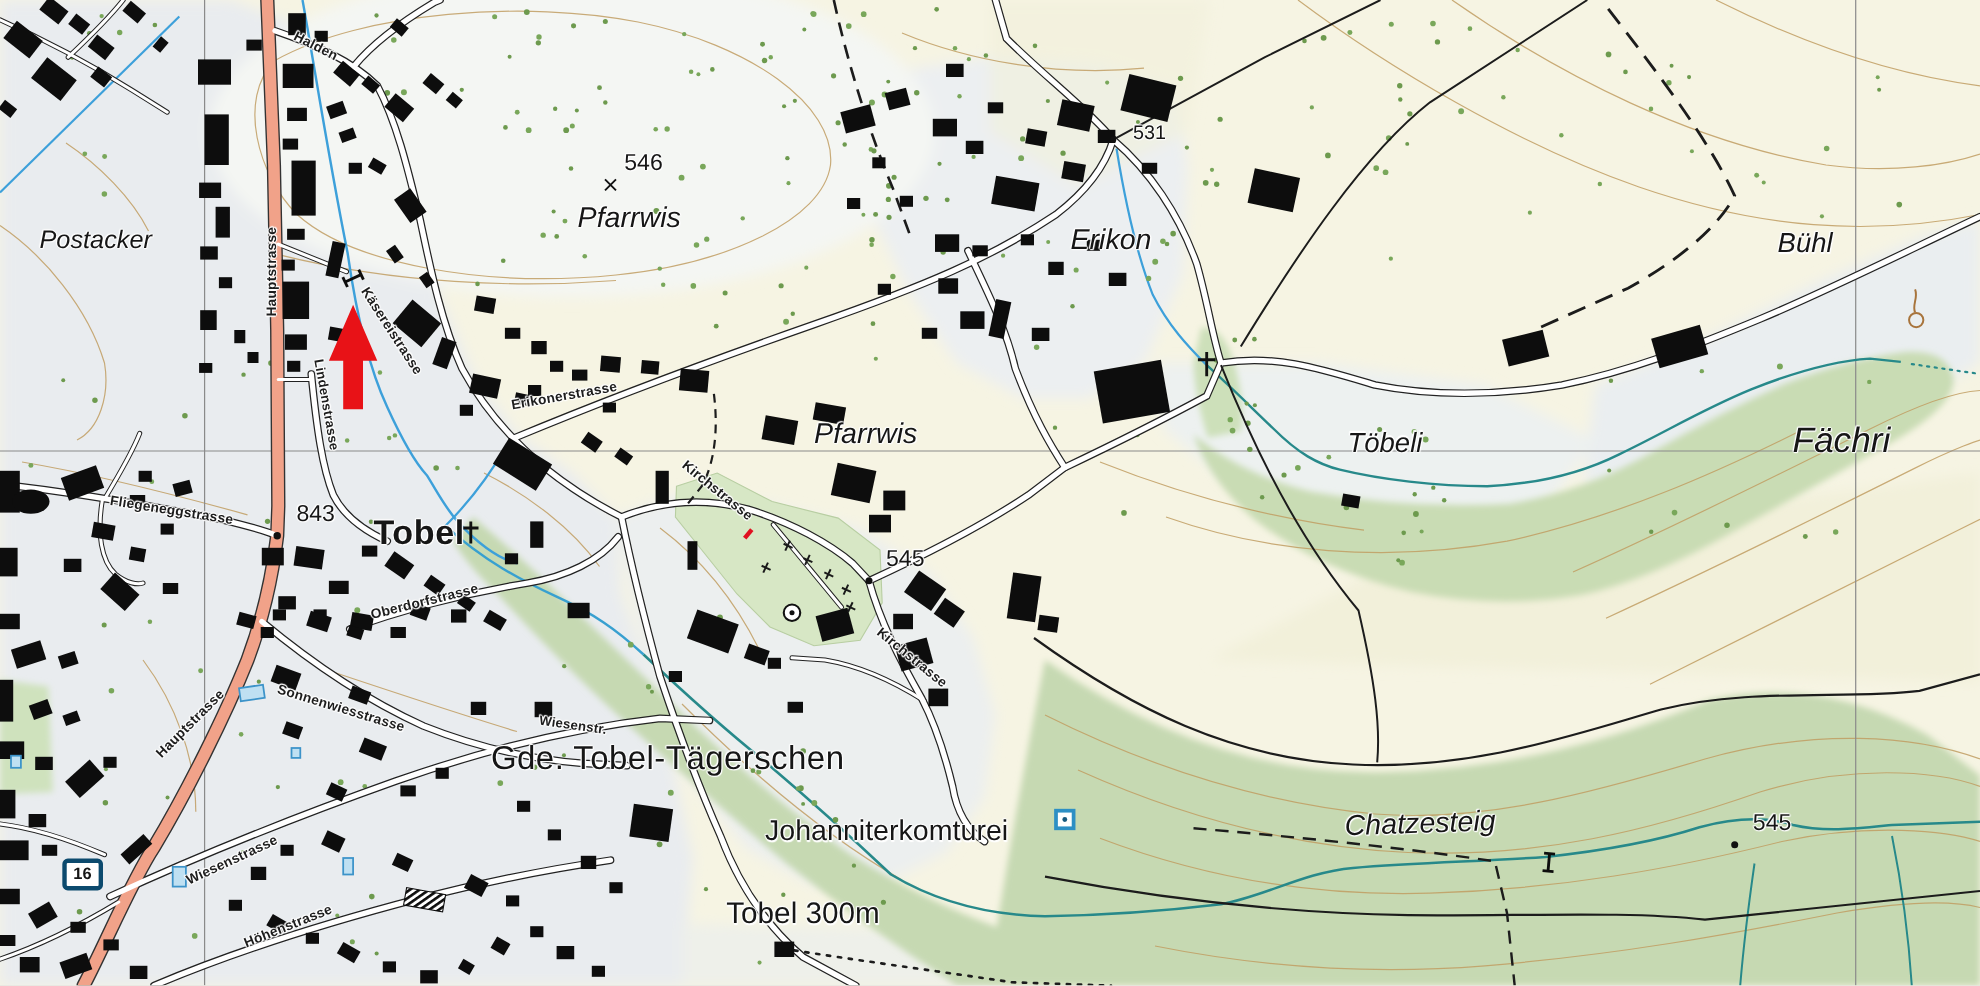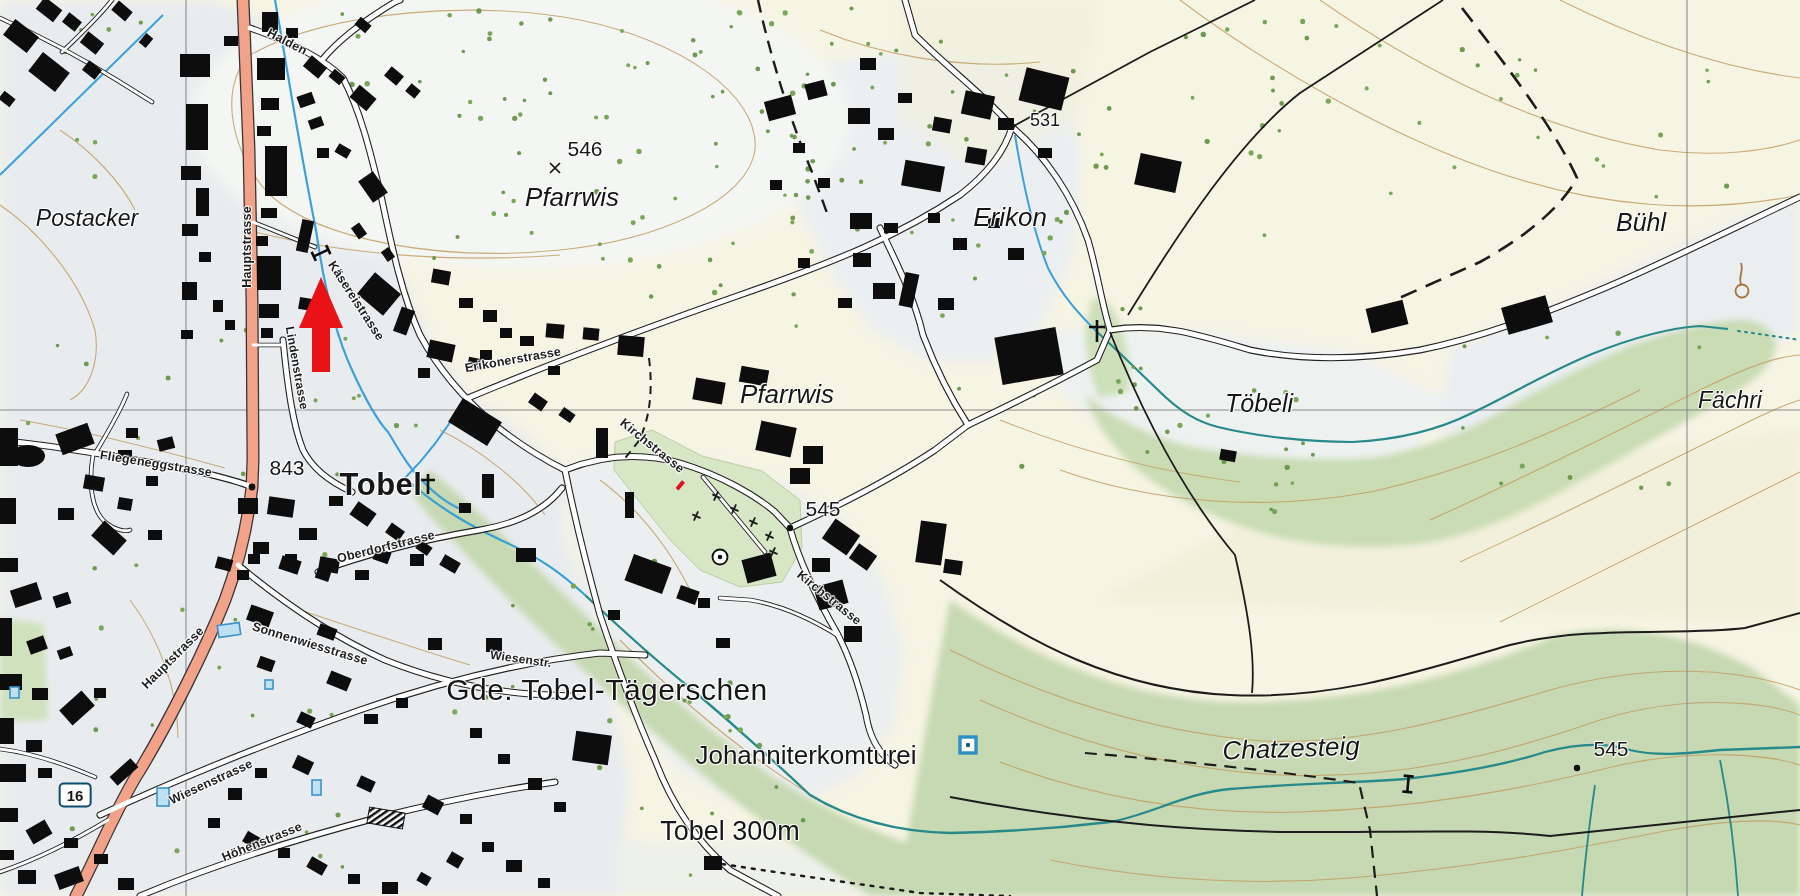--- a/index.html
+++ b/index.html
@@ -16,21 +16,21 @@
                 0 -1px 1px rgba(255,255,255,.95),0 1px 1px rgba(255,255,255,.95),
                 -1px -1px 1px rgba(255,255,255,.9),1px 1px 1px rgba(255,255,255,.9);
   }
   .lbl.area{font-style:italic;font-weight:500;}
   .lbl.street{font-weight:700;letter-spacing:.2px;color:#1d1d1d;}
   .lbl.elevation{font-weight:400;}
   .lbl.settlement{font-weight:700;letter-spacing:.5px;text-align:right;}
   .lbl.municipality{font-weight:500;letter-spacing:.4px;}
   .lbl.poi,.lbl.distance{font-weight:500;}
   .lbl.shield{
-    font-weight:700;background:#fff;border:2px solid #0c4a6e;border-radius:5px;
+    font-weight:700;background:#fff;border:4px solid #0c4a6e;border-radius:5px;
     padding:3px 6px;text-shadow:none;
   }
 </style>
 </head>
 <body>
 
 <div class="map-viewport">
 <svg width="1800" height="896" viewBox="0 0 1800 896">
   <defs>
     <filter id="soft" x="-20%" y="-20%" width="140%" height="140%">
@@ -734,21 +734,21 @@
   <polygon points="321,277 343,328 330,328 330,372 312,372 312,328 299,328" fill="#e81217"></polygon>
 </svg>
 
 <div id="labels">
       <div class="lbl area" style="left: 87px; top: 218px; font-size: 23px; transform: translate(-50%, -50%) rotate(0deg);">Postacker</div>
       <div class="lbl area" style="left: 572px; top: 197px; font-size: 26px; transform: translate(-50%, -50%) rotate(0deg);">Pfarrwis</div>
       <div class="lbl area" style="left: 1010px; top: 217px; font-size: 26px; transform: translate(-50%, -50%) rotate(0deg);">Erikon</div>
       <div class="lbl area" style="left: 787px; top: 394px; font-size: 26px; transform: translate(-50%, -50%) rotate(0deg);">Pfarrwis</div>
       <div class="lbl area" style="left: 1259px; top: 403px; font-size: 25px; transform: translate(-50%, -50%) rotate(0deg);">Töbeli</div>
       <div class="lbl area" style="left: 1641px; top: 222px; font-size: 25px; transform: translate(-50%, -50%) rotate(0deg);">Bühl</div>
-      <div class="lbl area" style="left: 1730px; top: 400px; font-size: 23px; transform: translate(-50%, -50%) rotate(0deg);">Fächri</div>
+      <div class="lbl area" style="left: 1674px; top: 400px; font-size: 32px; transform: translate(-50%, -50%) rotate(0deg);">Fächri</div>
       <div class="lbl area" style="left: 1291px; top: 748px; font-size: 26px; transform: translate(-50%, -50%) rotate(-2deg);">Chatzesteig</div>
       <div class="lbl settlement" style="left: 381px; top: 484px; font-size: 31px; transform: translate(-50%, -50%) rotate(0deg);">Tobel</div>
       <div class="lbl municipality" style="left: 607px; top: 690px; font-size: 30px; transform: translate(-50%, -50%) rotate(0deg);">Gde. Tobel-Tägerschen</div>
       <div class="lbl poi" style="left: 806px; top: 755px; font-size: 26px; transform: translate(-50%, -50%) rotate(0deg);">Johanniterkomturei</div>
       <div class="lbl distance" style="left: 730px; top: 831px; font-size: 27px; transform: translate(-50%, -50%) rotate(0deg);">Tobel 300m</div>
       <div class="lbl elevation" style="left: 585px; top: 148px; font-size: 21px; transform: translate(-50%, -50%) rotate(0deg);">546</div>
       <div class="lbl elevation" style="left: 1045px; top: 120px; font-size: 18px; transform: translate(-50%, -50%) rotate(0deg);">531</div>
       <div class="lbl elevation" style="left: 287px; top: 467px; font-size: 21px; transform: translate(-50%, -50%) rotate(0deg);">843</div>
       <div class="lbl elevation" style="left: 823px; top: 508px; font-size: 21px; transform: translate(-50%, -50%) rotate(0deg);">545</div>
       <div class="lbl elevation" style="left: 1611px; top: 748px; font-size: 21px; transform: translate(-50%, -50%) rotate(0deg);">545</div>

